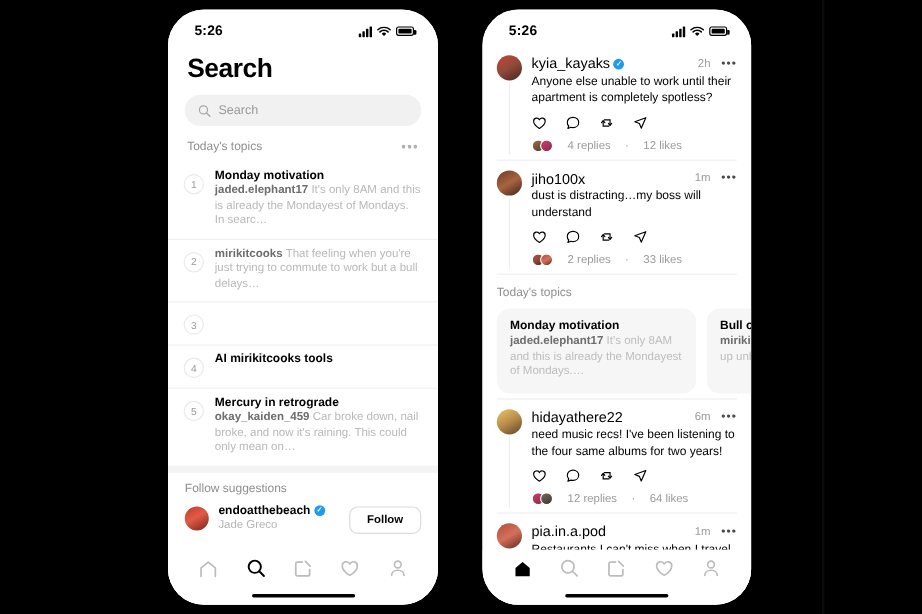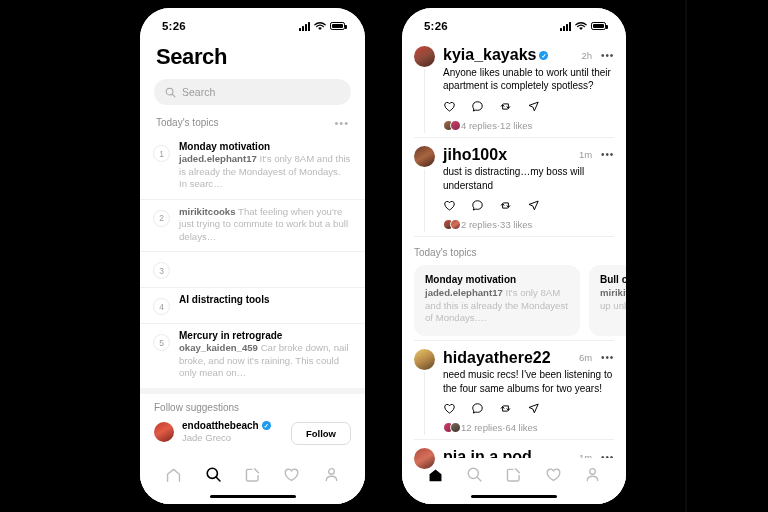--- a/index.html
+++ b/index.html
@@ -106,28 +106,28 @@
   
   .feed { padding:0; }
   .post { display:flex; gap:8px; padding:8px 12px 6px; position:relative; }
   .post-sep { height:1px; background:#efefef; margin:0 12px; }
   .p-av { flex:0 0 auto; width:21px; height:21px; border-radius:50%;
           overflow:hidden; position:relative; z-index:2; }
   .thread-line { position:absolute; left:22px; top:31px; bottom:4px;
                  width:1.2px; background:#ededed; }
   .p-body { flex:1 1 auto; min-width:0; }
   .p-head { display:flex; align-items:center; gap:3px; }
-  .p-handle { font-size:16px; font-weight:700; color:#000; }
+  .p-handle { font-size:12px; font-weight:400; color:#000; }
   .p-time { margin-left:auto; font-size:9.5px; color:#9a9a9a;text-align:center; }
   .p-more { font-size:10px; color:#4a4a4a; letter-spacing:.8px; line-height:5px;
             padding-left:6px; }
   .p-text { font-size:10px; line-height:13.5px; color:#000; margin-top:1.5px; }
   .actions { display:flex; gap:15px; margin-top:7px; align-items:center; }
   .actions svg { display:block; }
-  .meta { display:flex; align-items:center; gap:0; margin:7px 0 0 0; }
+  .meta { display:flex; align-items:center; gap:12px; margin:7px 0 0 0; }
   .meta-txt { font-size:9.5px; color:#9a9a9a; }
 
   .topics-strip { padding:10px 0 4px; }
   .topics-strip .lbl { font-size:10px; color:#8e8e8e; padding:0 12px 7px; }
   .cards { display:flex; gap:9px; padding:0 12px; }
   .card { flex:0 0 auto; width:166px; background:#f6f6f6; border-radius:11px;
           padding:9px 11px 11px; }
   .card.clip { width:110px; }
   .c-title { font-size:10px; font-weight:700; color:#000; margin-bottom:2px; }
   .c-text { font-size:9.6px; line-height:12.5px; color:#bdbdbd; }
@@ -209,21 +209,21 @@
           <div class="t-body">
             <div class="t-text"><span class="usr">mirikitcooks</span> <span>That feeling when you're just trying to commute to work but a bull delays…</span></div>
           </div>
         </div>
         <div class="topic">
           <div class="rank">3</div>
         </div>
         <div class="topic">
           <div class="rank">4</div>
           <div class="t-body">
-            <div class="t-title">AI distracting tools</div>
+            <div class="t-title">AI mirikitcooks tools</div>
           </div>
         </div>
         <div class="topic">
           <div class="rank">5</div>
           <div class="t-body">
             <div class="t-title">Mercury in retrograde</div>
             <div class="t-text"><span class="usr">okay_kaiden_459</span> <span>Car broke down, nail broke, and now it's raining. This could only mean on…</span></div>
           </div>
         </div>
       </div>
@@ -304,21 +304,21 @@
         <div class="post">
           <div class="thread-line"></div>
           <div class="p-av g4"></div>
           <div class="p-body">
             <div class="p-head">
               <span class="p-handle">kyia_kayaks</span>
               <span class="verif">✓</span>
               <span class="p-time">2h</span>
               <span class="p-more">•••</span>
             </div>
-            <div class="p-text">Anyone likes unable to work until their apartment is completely spotless?</div>
+            <div class="p-text">Anyone else unable to work until their apartment is completely spotless?</div>
             <div class="actions">
               <span>
                 <svg width="13" height="13" viewBox="0 0 20 20">
                     <path d="M10 17S2.6 12.6 2.6 7.8A3.9 3.9 0 0 1 10 5.9a3.9 3.9 0 0 1 7.4 1.9C17.4 12.6 10 17 10 17z" stroke="#000" stroke-width="1.5" fill="none" stroke-linejoin="round"></path>
                   </svg>
               </span>
               <span>
                 <svg width="13" height="13" viewBox="0 0 20 20">
                     <path d="M10 2.7c4.2 0 7.3 2.9 7.3 6.6s-3.1 6.6-7.3 6.6c-.9 0-1.8-.1-2.6-.4L3.5 17l1-3.2a6.2 6.2 0 0 1-1.8-4.5c0-3.7 3.1-6.6 7.3-6.6z" stroke="#000" stroke-width="1.5" fill="none" stroke-linejoin="round"></path>
                   </svg>

